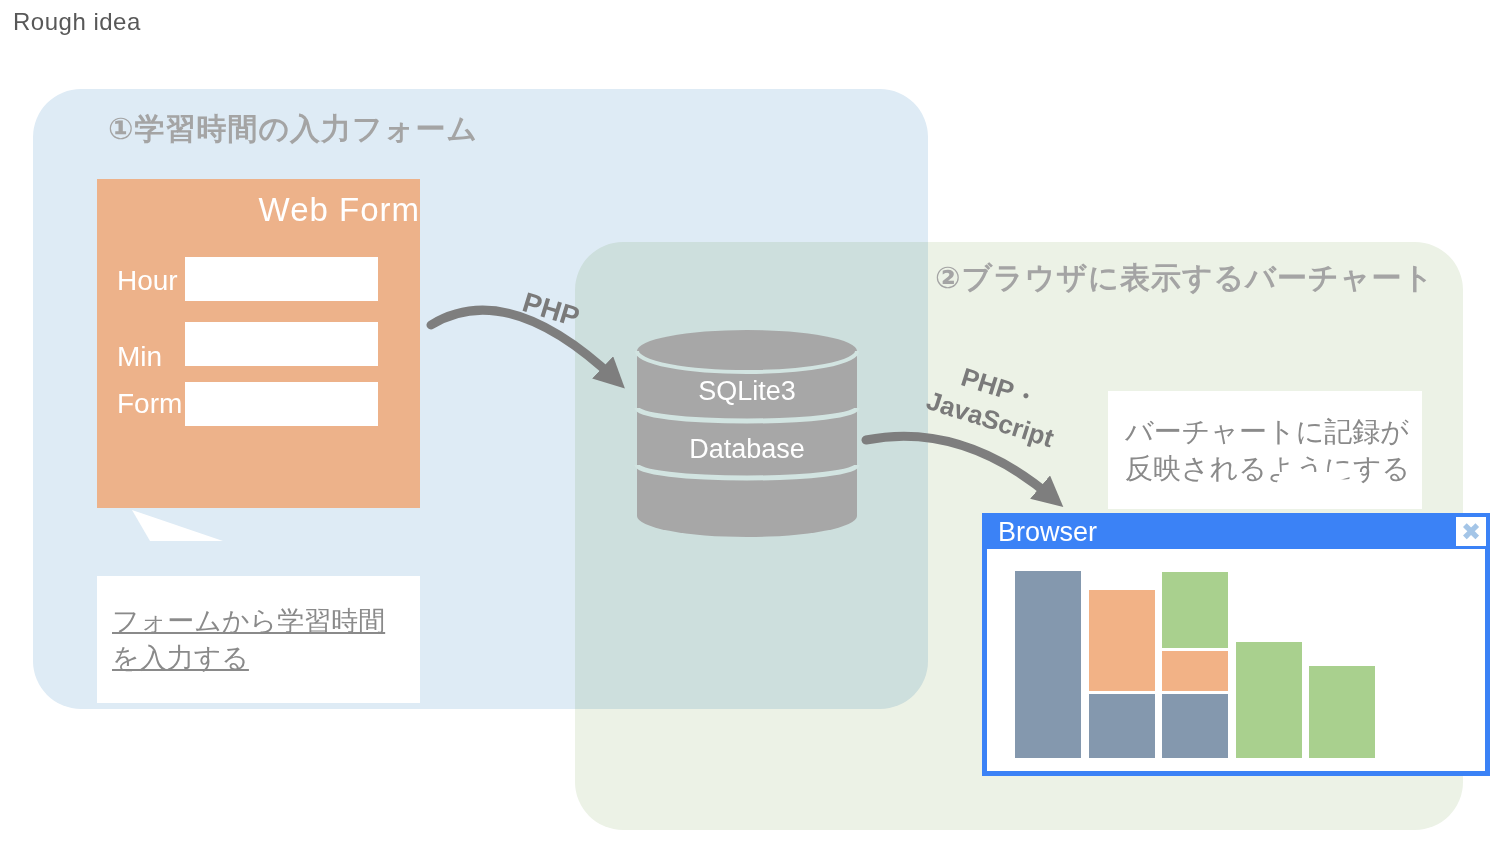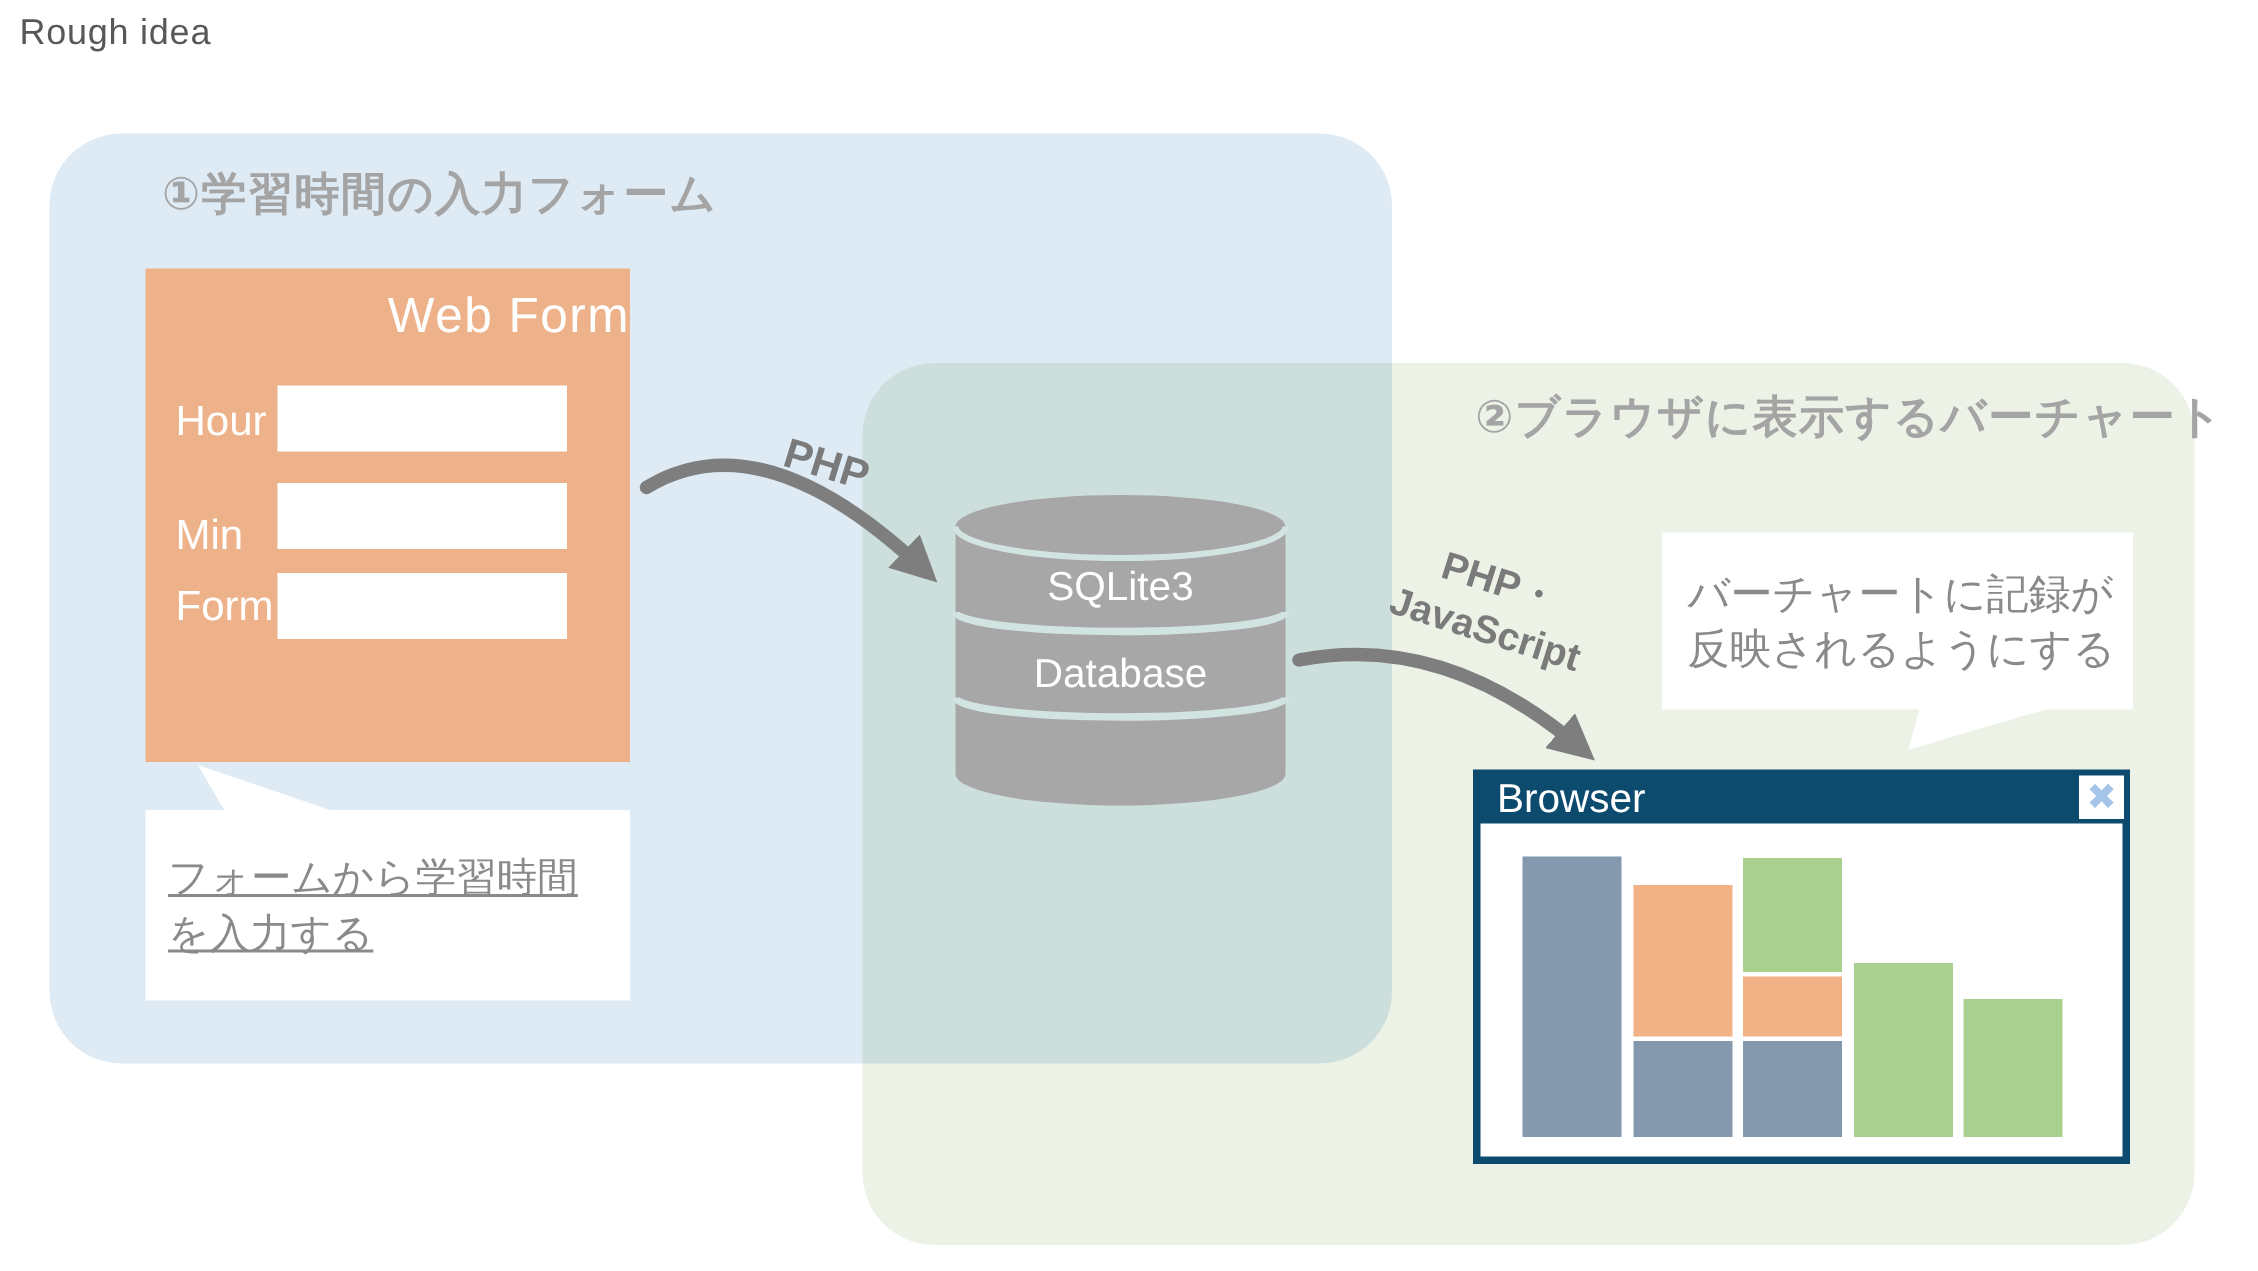--- a/index.html
+++ b/index.html
@@ -12,41 +12,41 @@
   .panel{position:absolute;border-radius:48px;}
   .panel-blue{left:33px;top:89px;width:895px;height:620px;background:#DEEBF5;}
   .panel-green{left:575px;top:242px;width:888px;height:588px;background:#ECF2E6;mix-blend-mode:multiply;}
 
   #content{position:absolute;inset:0;z-index:2;}
   #overlay{position:absolute;inset:0;z-index:3;pointer-events:none;}
 
   .page-title{left:13px;top:8px;font-size:24px;color:#585858;letter-spacing:.5px;}
   .sec-label{font-weight:700;font-size:30px;color:#A4A4A4;letter-spacing:1px;white-space:nowrap;text-align:center;}
   .sec1-label{left:108px;top:109px;}
-  .sec2-label{left:935px;top:258px;width:500px;text-align:center;margin-left:48px;}
+  .sec2-label{left:935px;top:258px;width:500px;text-align:left;}
 
   
   .webform{left:97px;top:179px;width:323px;height:329px;background:#EDB28A;}
   .wf-title{left:0;top:12px;width:323px;text-align:right;color:#fff;font-size:33px;letter-spacing:1px;}
   .wf-label{color:#fff;font-size:28px;left:20px;}
   .wf-input{position:absolute;left:88px;width:193px;height:44px;background:#fff;border:none;outline:none;
             font-size:26px;color:#555;padding:0 8px;box-sizing:border-box;}
 
   
-  .bubble{background:#fff;color:#8A8A8A;font-size:27px;line-height:37px;}
+  .bubble{background:#fff;color:#8A8A8A;font-size:27px;line-height:37px;margin-top:36px;}
   .bubble1{left:97px;top:540px;width:323px;height:127px;padding:27px 0 0 15px;box-sizing:border-box;text-decoration:underline;}
   .bubble2{left:1108px;top:355px;width:314px;height:118px;padding:22px 0 0 17px;box-sizing:border-box;font-size:28px;}
 
   
   .flow-label{font-weight:700;color:#7A7A7A;text-align:center;white-space:nowrap;}
   .php-label{left:486px;top:294px;width:130px;font-size:28px;transform:rotate(17deg);}
   .phpjs-label{left:915px;top:371px;width:160px;font-size:26px;line-height:33px;transform:rotate(17.5deg);}
 
   
-  .browser{left:982px;top:513px;width:438px;height:263px;background:#0c4a6e;}
+  .browser{left:982px;top:513px;width:508px;height:263px;background:#3b82f6;}
   .browser-titlebar{position:absolute;left:0;top:0;right:0;height:36px;}
   .browser-title{position:absolute;left:16px;top:4px;color:#fff;font-size:27px;}
   .browser-close{position:absolute;right:4px;top:4px;width:30px;height:29px;background:#fff;
                  display:flex;align-items:center;justify-content:center;color:#A4C5E7;
                  font-size:24px;font-weight:700;cursor:pointer;}
   .browser-content{position:absolute;left:5px;right:5px;top:36px;bottom:5px;background:#fff;}
   .bar-col{position:absolute;bottom:13px;width:66px;display:flex;flex-direction:column;
            justify-content:flex-end;gap:3px;}
   .bar-col>div{width:100%;}
 </style>

